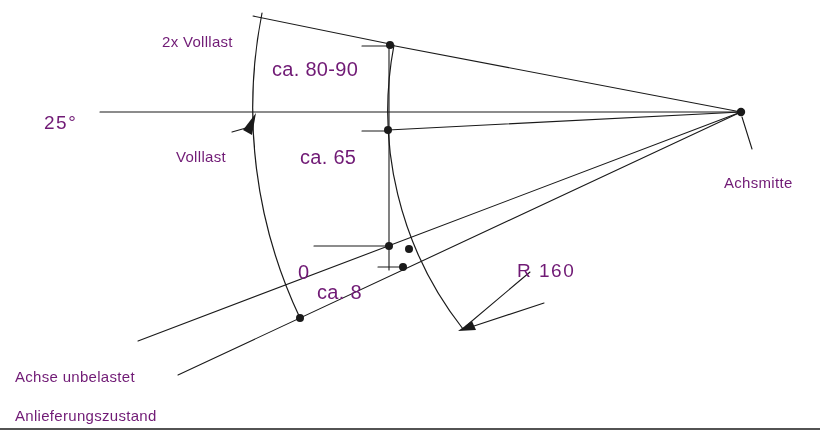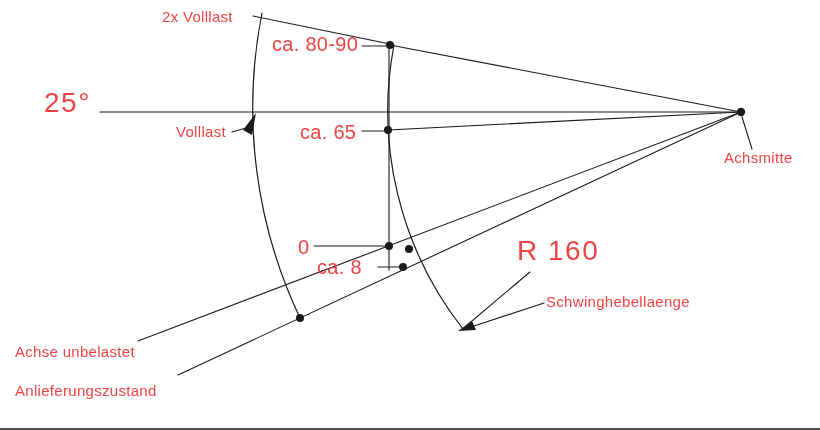--- a/index.html
+++ b/index.html
@@ -7,28 +7,29 @@
     position:relative;
     width:820px;
     height:430px;
     background:#ffffff;
     overflow:hidden;
   }
   #stage svg{position:absolute;left:0;top:0;}
   .lbl{
     position:absolute;
     font-family:"Liberation Sans", sans-serif;
-    color:#ef4444;
+    color:#701a75;
     white-space:nowrap;
     letter-spacing:0.3px;
     line-height:1.1;
+    margin-top:25px;
   }
   .sm{font-size:15px;}
   .med{font-size:20px;}
-  .big{font-size:28px;letter-spacing:1.5px;text-align:center;}
+  .big{font-size:19px;letter-spacing:1.5px;text-align:center;}
 </style>
 </head>
 <body>
 
 <div id="stage">
 
   <svg width="820" height="430" viewBox="0 0 820 430" fill="none" stroke="#1a1a1a" stroke-width="1.1" stroke-linecap="round">
 
     <line x1="100" y1="112" x2="741" y2="112"></line>
 
@@ -76,21 +77,20 @@
   <div class="lbl sm" style="left:176px;top:124px;">Volllast</div>
 
   <div class="lbl med" style="left:300px;top:121px;">ca. 65</div>
 
   <div class="lbl med" style="left:298px;top:236px;">0</div>
 
   <div class="lbl med" style="left:317px;top:256px;text-align:center;">ca. 8</div>
 
   <div class="lbl big" style="left:517px;top:236px;">R 160</div>
 
-  <div class="lbl sm" style="left:546px;top:294px;">Schwinghebellaenge</div>
 
   <div class="lbl sm" style="left:724px;top:150px;">Achsmitte</div>
 
   <div class="lbl sm" style="left:15px;top:383px;">Anlieferungszustand</div>
 
   <div class="lbl sm" style="left:15px;top:344px;">Achse unbelastet</div>
 
 </div>
 
 </body></html>

